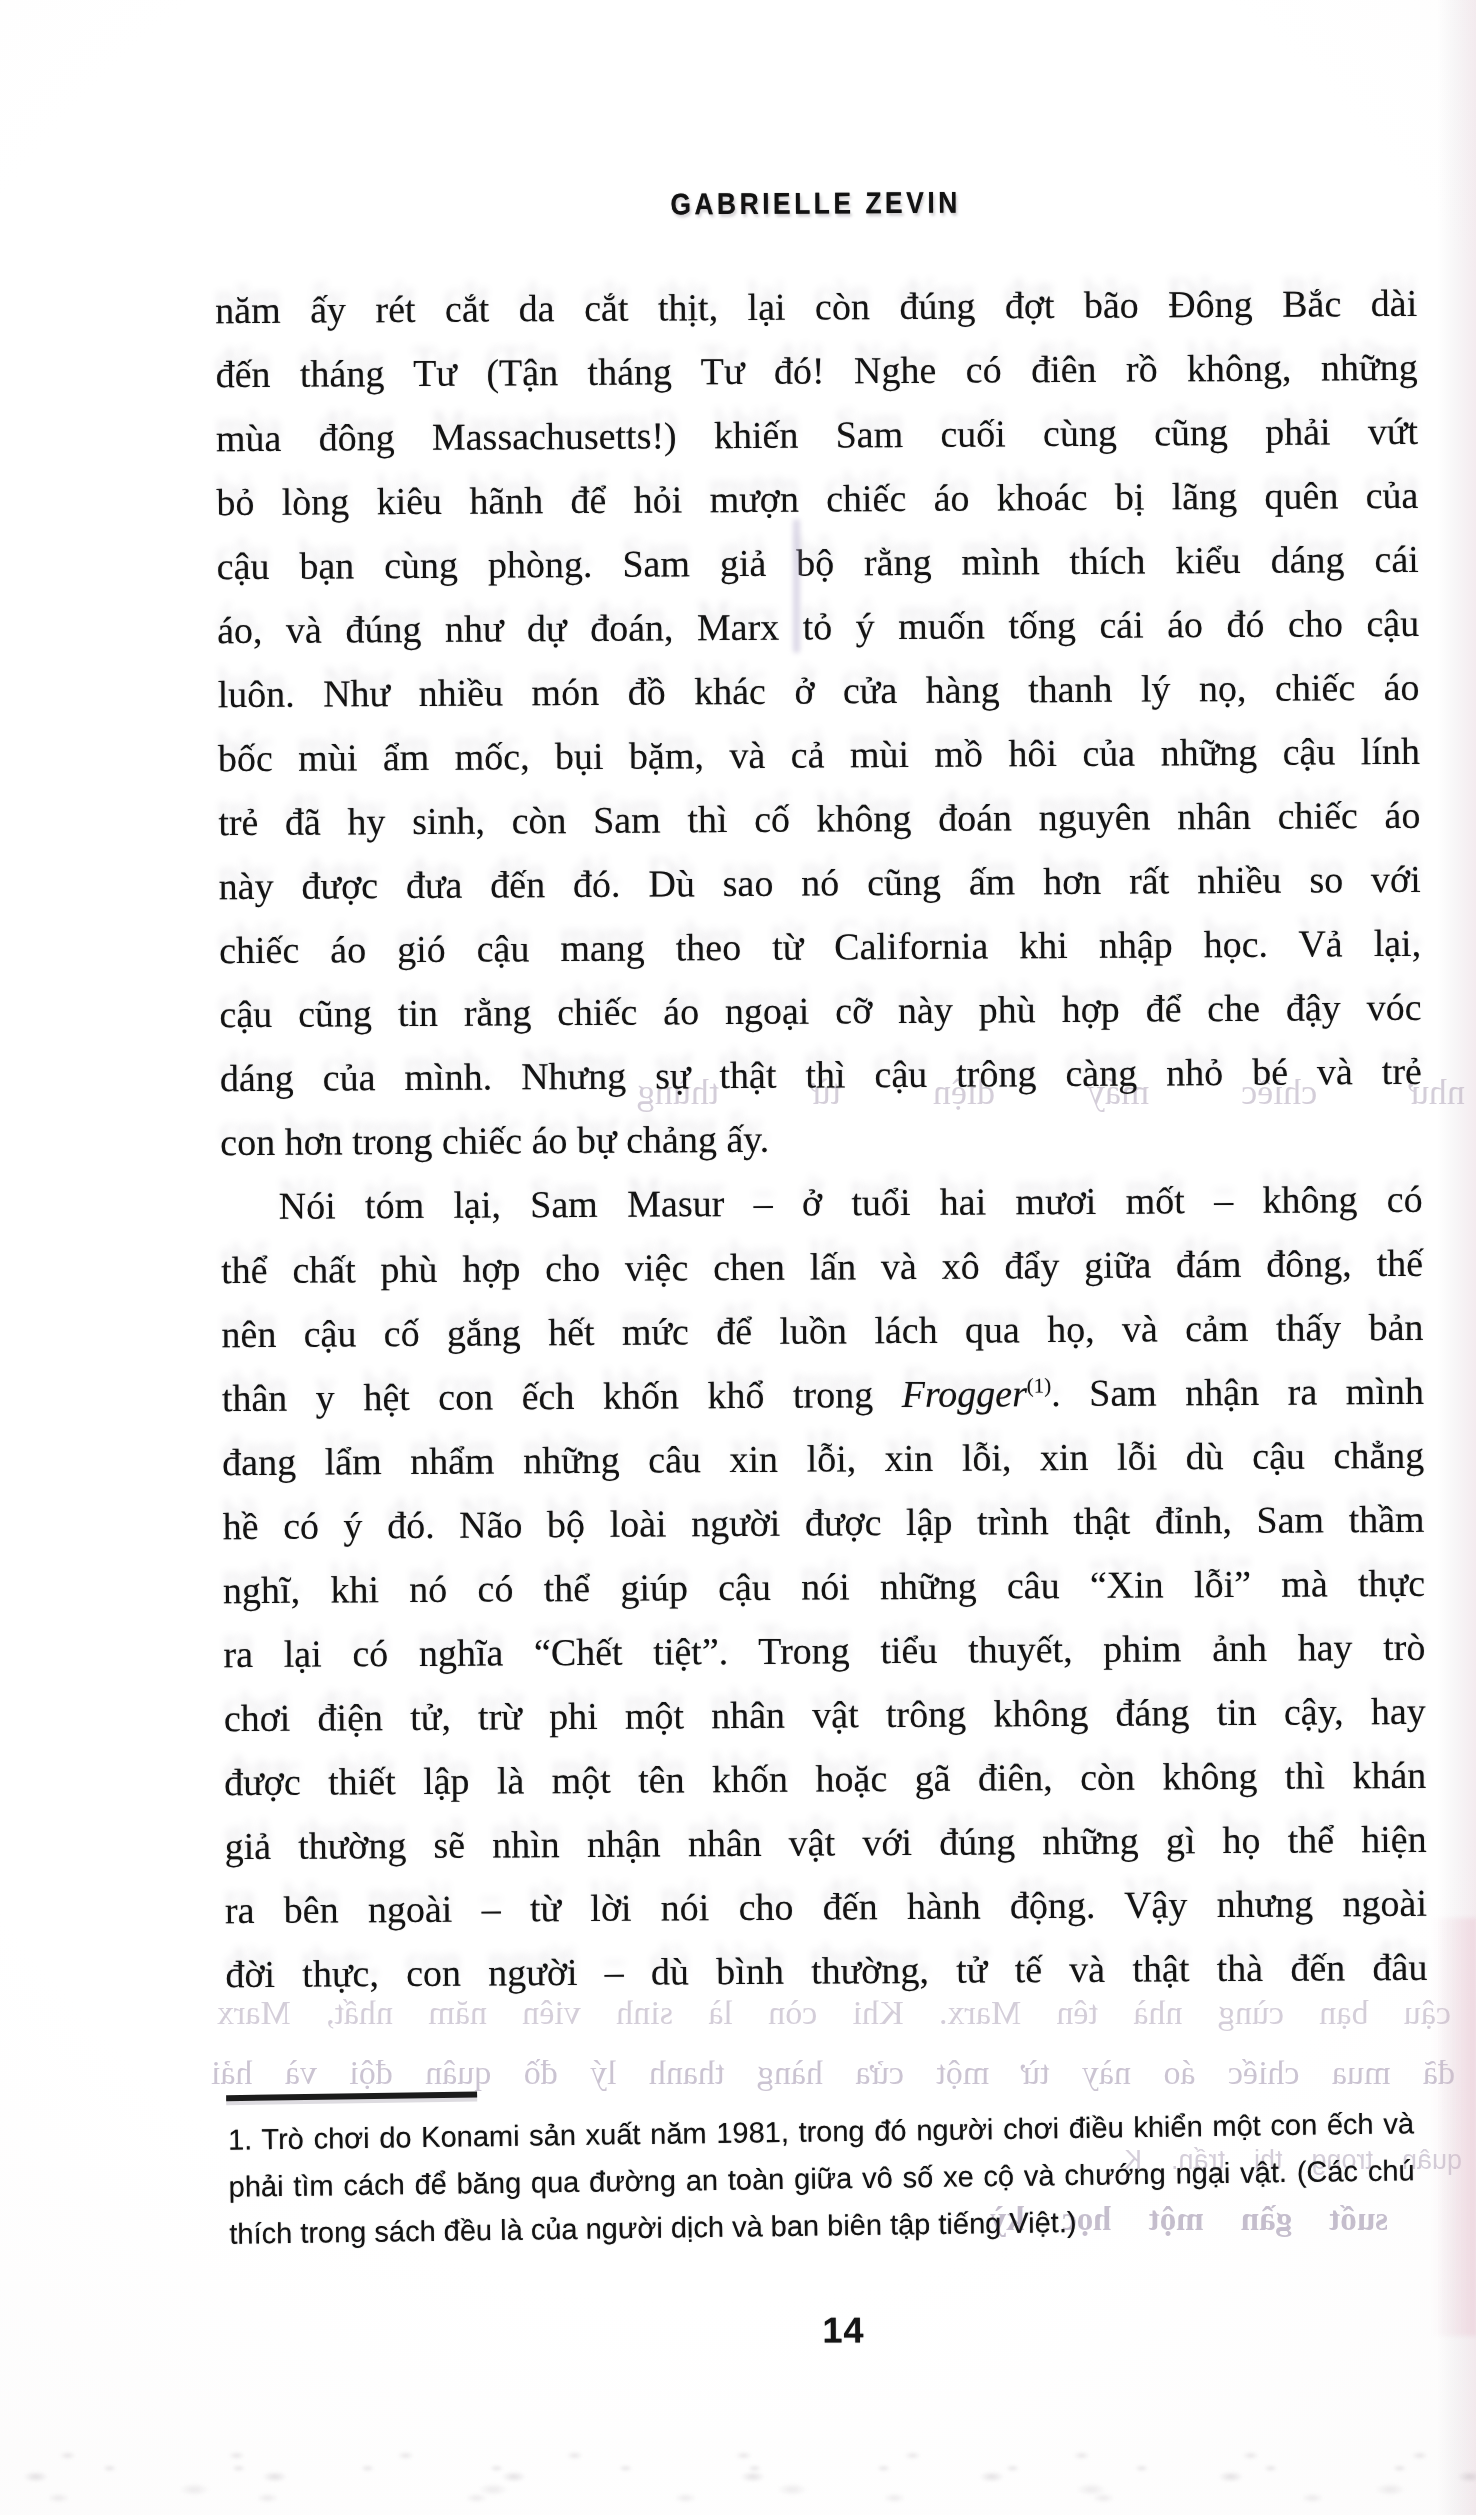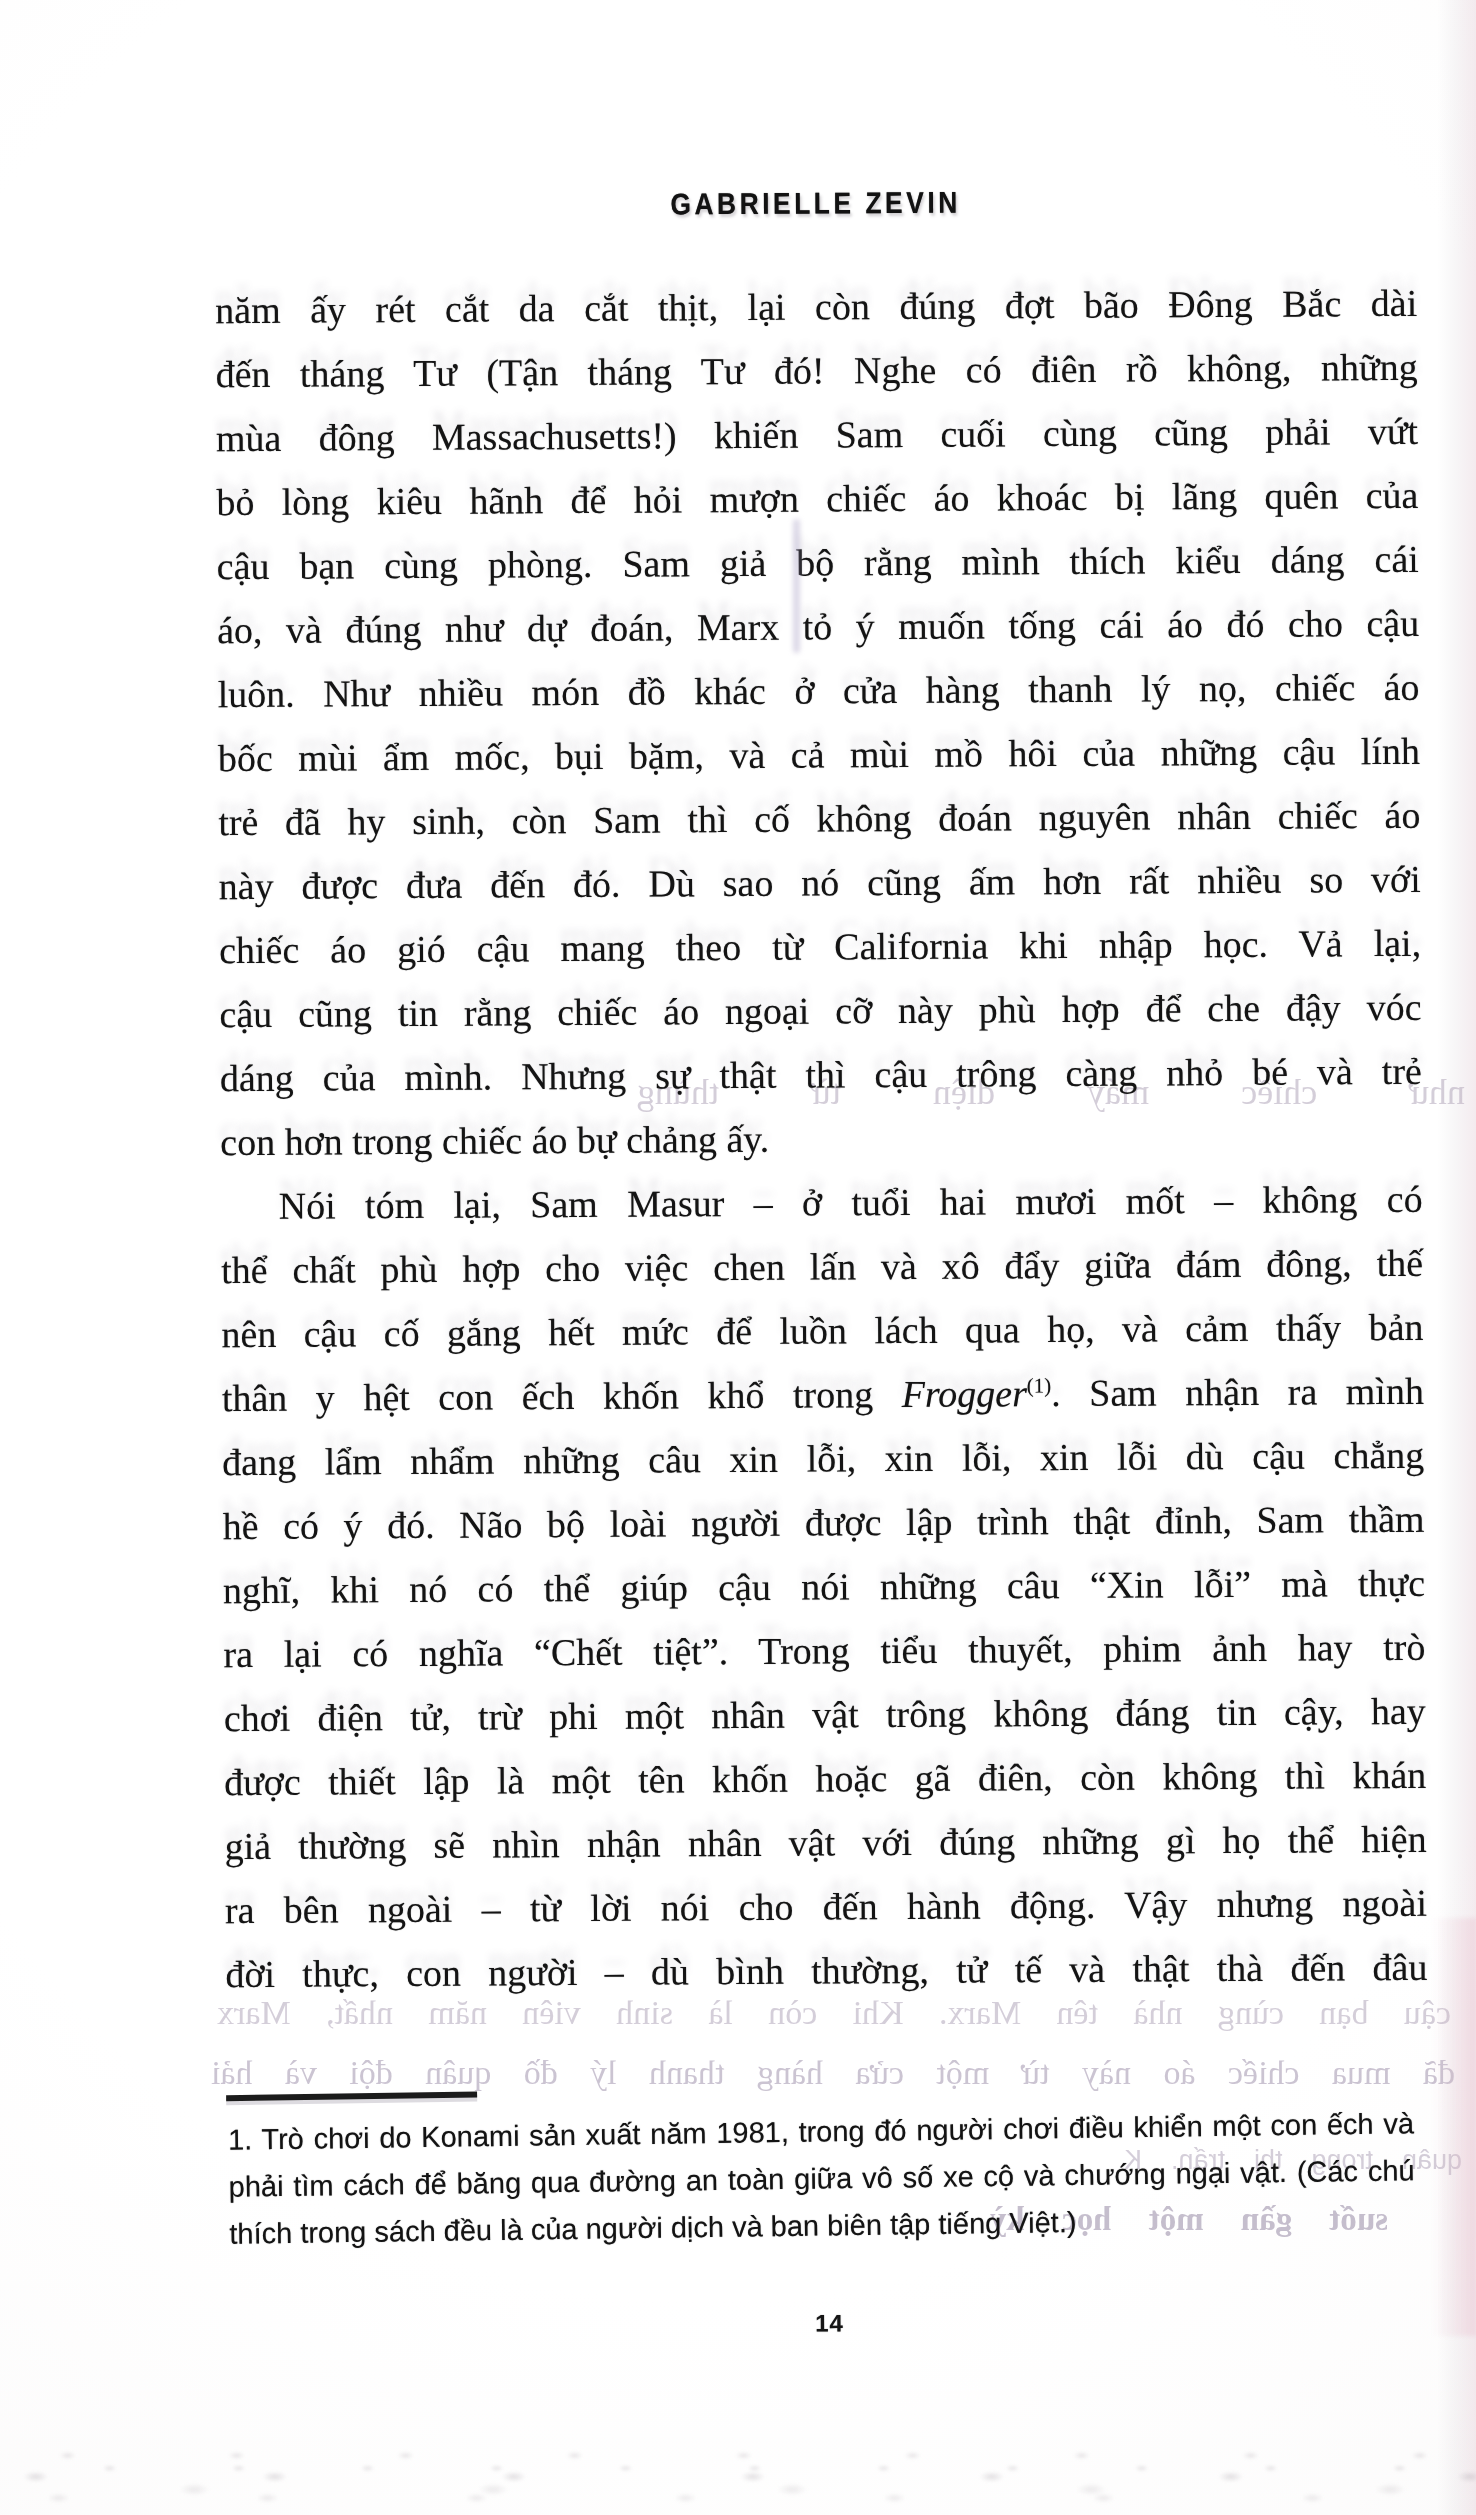--- a/index.html
+++ b/index.html
@@ -41,23 +41,23 @@
   .footnote {
     position:absolute; left:223px; top:2109px; width:1186px;
     font-family:"Liberation Sans","DejaVu Sans",sans-serif;
     font-size:29px; line-height:47px; color:#131313;
     transform:rotate(-0.45deg); text-shadow:0 0 1px rgba(0,0,0,0.5);
   }
   .fline { text-align:justify; text-align-last:justify; }
   .fline.end { text-align-last:left; }
 
   .page-number {
-    position:absolute; left:788px; top:2310px; width:70px; text-align:center;
+    position:absolute; left:788px; top:2310px; width:70px; text-align:right;
     font-family:"Liberation Sans","DejaVu Sans",sans-serif;
-    font-size:24px; font-weight:600; letter-spacing:1px; color:#151515;
+    font-size:36px; font-weight:600; letter-spacing:1px; color:#151515;
     text-shadow:0 0 1px rgba(0,0,0,0.5);
   }
 
   
   .ghost {
     position:absolute; transform:scaleX(-1);
     font-family:"Liberation Serif","DejaVu Serif",serif;
     color:rgba(152,138,164,0.42); filter:blur(0.7px);
     text-align:justify; text-align-last:justify;
   }

